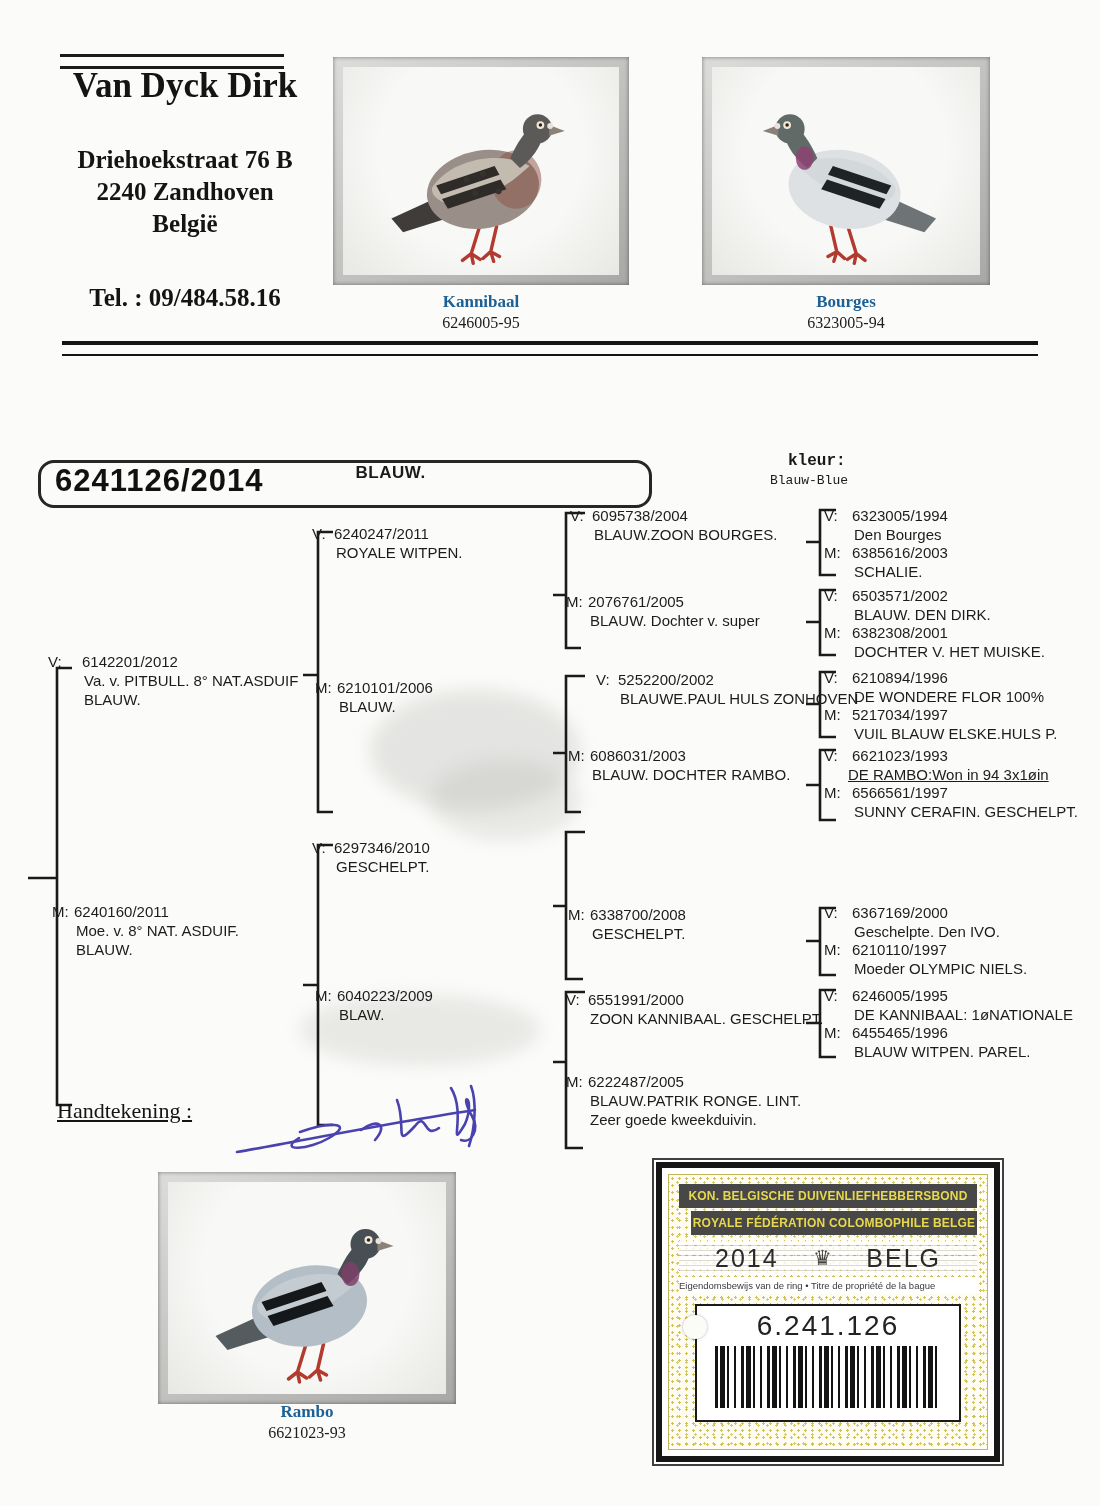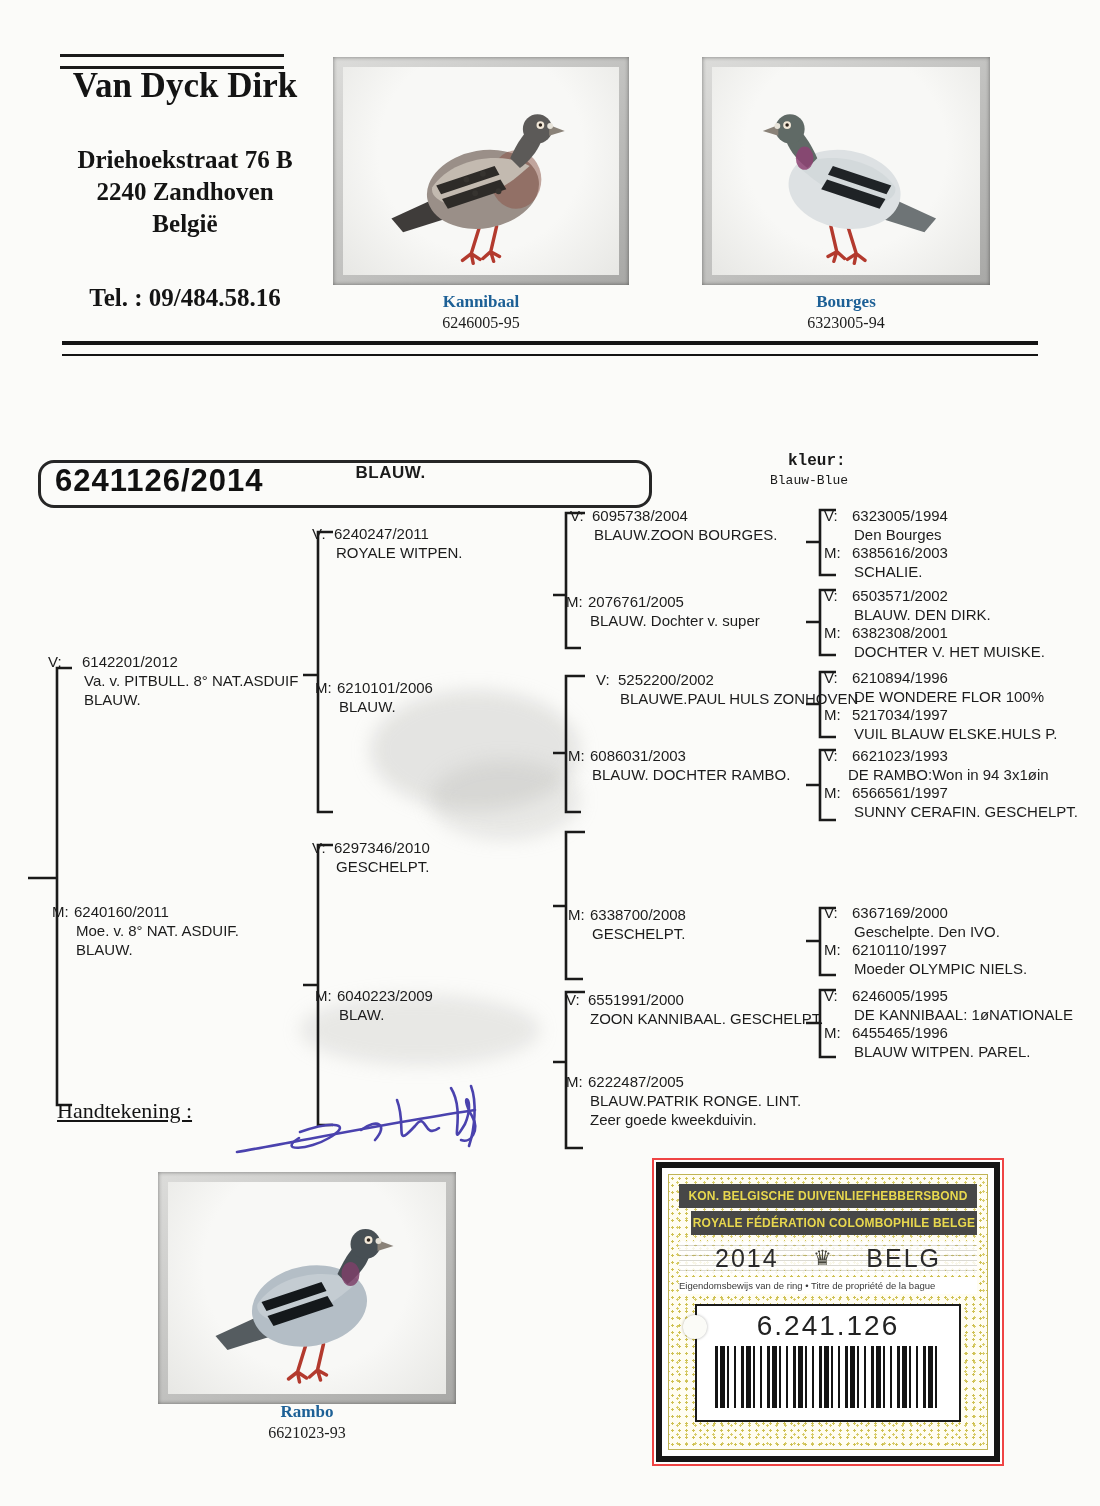--- a/index.html
+++ b/index.html
@@ -40,21 +40,21 @@
   svg.tree{left:0;top:0;pointer-events:none;}
 
   
   .blob{border-radius:50%;filter:blur(9px);}
 
   
   .handtek{left:57px;top:1098px;font-family:"Liberation Serif",serif;font-size:22px;color:#141414;
            text-decoration:underline;}
 
   
-  .cert{left:652px;top:1158px;width:352px;height:308px;border:2px solid #ef4444;background:#fff;padding:2px;box-sizing:border-box;}
+  .cert{left:652px;top:1158px;width:352px;height:308px;border:2px solid #404040;background:#fff;padding:2px;box-sizing:border-box;}
   .cert-mid{width:100%;height:100%;border:6px solid #161616;box-sizing:border-box;padding:6px;background:#fff;}
   .sticker{position:relative;width:100%;height:100%;box-sizing:border-box;border:1px solid #c0b456;
            background-color:#fffdf2;
            background-image:radial-gradient(#cfc153 1.1px,transparent 1.3px),radial-gradient(#d8cc6a 1px,transparent 1.2px);
            background-size:7px 7px,9px 9px;background-position:0 0,4px 3px;
            padding-top:9px;}
   .band{margin:0 10px;height:24px;line-height:24px;background:#474747;color:#e8d84e;
         font-weight:bold;font-size:12px;text-align:center;letter-spacing:.2px;white-space:nowrap;overflow:hidden;}
   .band+.band{margin-top:3px;margin-left:22px;}
   .yearrow{margin:6px 10px 0;height:34px;display:flex;align-items:center;justify-content:space-between;
@@ -252,21 +252,21 @@
   <div class="entry" style="left:824px;top:668px;">
     <div><span class="sex" style="min-width:28px;">V:</span><span>6210894/1996</span></div>
     <div class="d" style="margin-left:30px;">DE WONDERE FLOR 100%</div>
   </div>
   <div class="entry" style="left:824px;top:705px;">
     <div><span class="sex" style="min-width:28px;">M:</span><span>5217034/1997</span></div>
     <div class="d" style="margin-left:30px;">VUIL BLAUW ELSKE.HULS P.</div>
   </div>
   <div class="entry" style="left:824px;top:746px;">
     <div><span class="sex" style="min-width:28px;">V:</span><span>6621023/1993</span></div>
-    <div class="d" style="">DE RAMBO:Won in 94 3x1øin</div>
+    <div class="d" style="text-decoration:underline;">DE RAMBO:Won in 94 3x1øin</div>
   </div>
   <div class="entry" style="left:824px;top:783px;">
     <div><span class="sex" style="min-width:28px;">M:</span><span>6566561/1997</span></div>
     <div class="d" style="margin-left:30px;">SUNNY CERAFIN. GESCHELPT.</div>
   </div>
   <div class="entry" style="left:824px;top:903px;">
     <div><span class="sex" style="min-width:28px;">V:</span><span>6367169/2000</span></div>
     <div class="d" style="margin-left:30px;">Geschelpte. Den IVO.</div>
   </div>
   <div class="entry" style="left:824px;top:940px;">

